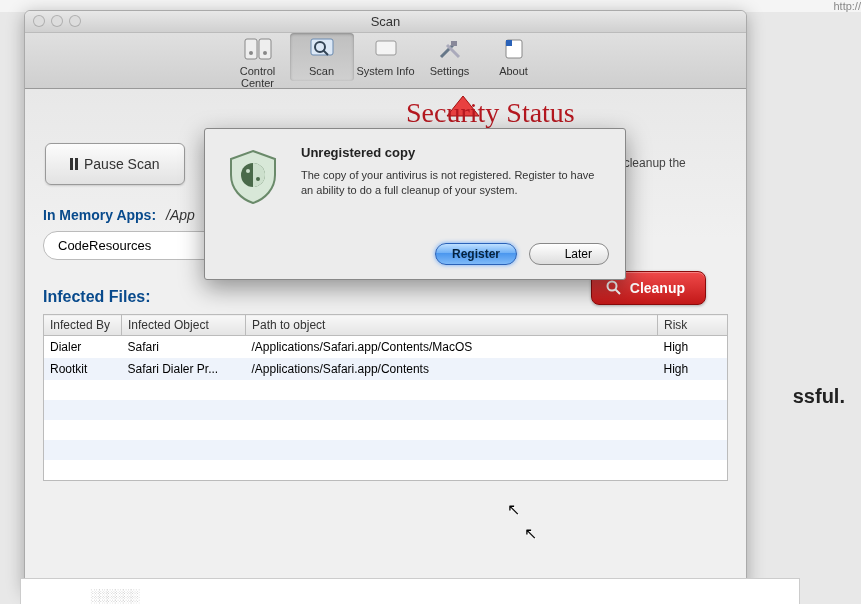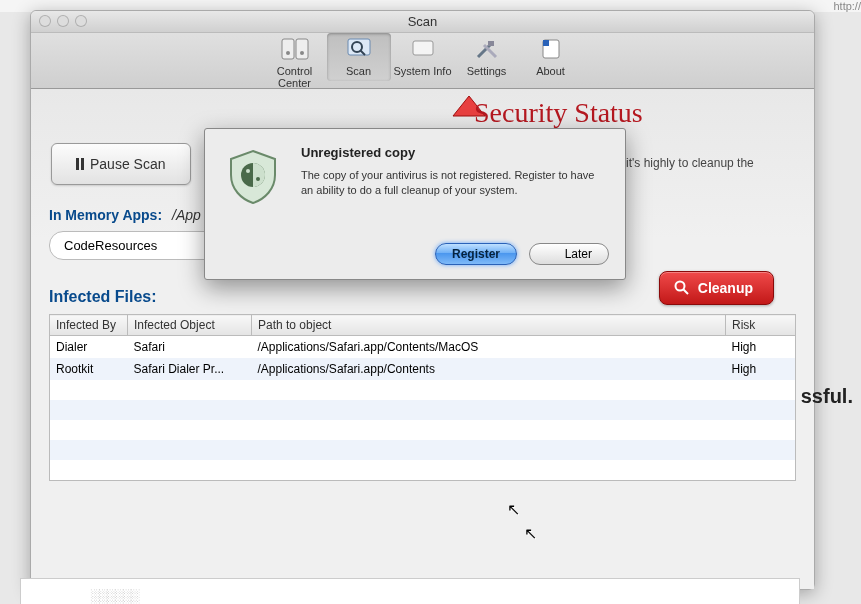--- a/index.html
+++ b/index.html
@@ -4,21 +4,21 @@
 <style>
 * { margin: 0; padding: 0; box-sizing: border-box; font-family: "Lucida Grande", "Helvetica Neue", Arial, sans-serif; }
 body { background: #e8e8e8; width: 861px; height: 604px; overflow: hidden; position: relative; }
 
 .browser-bg {
   position: absolute; top: 0; left: 0; right: 0; height: 12px;
   background: #f5f5f5; font-size: 11px; color: #888; padding-left: 120px; text-align: right;
 }
 
 .window {
-  position: absolute; left: 30px; top: 10px; width: 785px; height: 580px;
+  position: absolute; left: 24px; top: 10px; width: 723px; height: 580px;
   background: linear-gradient(to bottom, #ececec, #e0e0e0);
   border: 1px solid #aaa; border-radius: 6px; box-shadow: 0 4px 18px rgba(0,0,0,0.3);
 }
 
 .titlebar {
   height: 22px; border-bottom: 1px solid #bbb; position: relative;
   background: linear-gradient(to bottom, #e8e8e8, #d0d0d0);
   border-radius: 6px 6px 0 0;
 }
 .traffic-lights { position: absolute; left: 8px; top: 4px; display: flex; gap: 6px; }
@@ -100,21 +100,21 @@
 }
 .aqua-btn.primary {
   border-color: #2a62b8;
   background: linear-gradient(to bottom, #bfe0ff, #6fb0f6 45%, #4a96ee 46%, #7fbaf8);
   color: #05233f; font-weight: bold;
   box-shadow: 0 0 4px rgba(70,150,255,0.8);
 }
 
 .cursor { position:absolute; font-size: 16px; color:#000; pointer-events:none; text-shadow: 1px 1px 0 #fff; }
 
-.right-peek { position:absolute; right:8px; top:385px; font-size:20px; color:#222; font-weight:bold; }
+.right-peek { position:absolute; right:16px; top:385px; font-size:20px; color:#222; font-weight:bold; }
 .bottom-strip { position:absolute; left:20px; bottom:0; width:780px; height:26px; background:#fff; border:1px solid #ccc; border-bottom:none;}
 .scribble { position:absolute; left:90px; bottom:0px; color:#bbb; font-size:14px; letter-spacing:-2px;}
 </style>
 </head>
 <body>
 
 <div class="browser-bg">http://</div>
 
 <div class="window">
 

